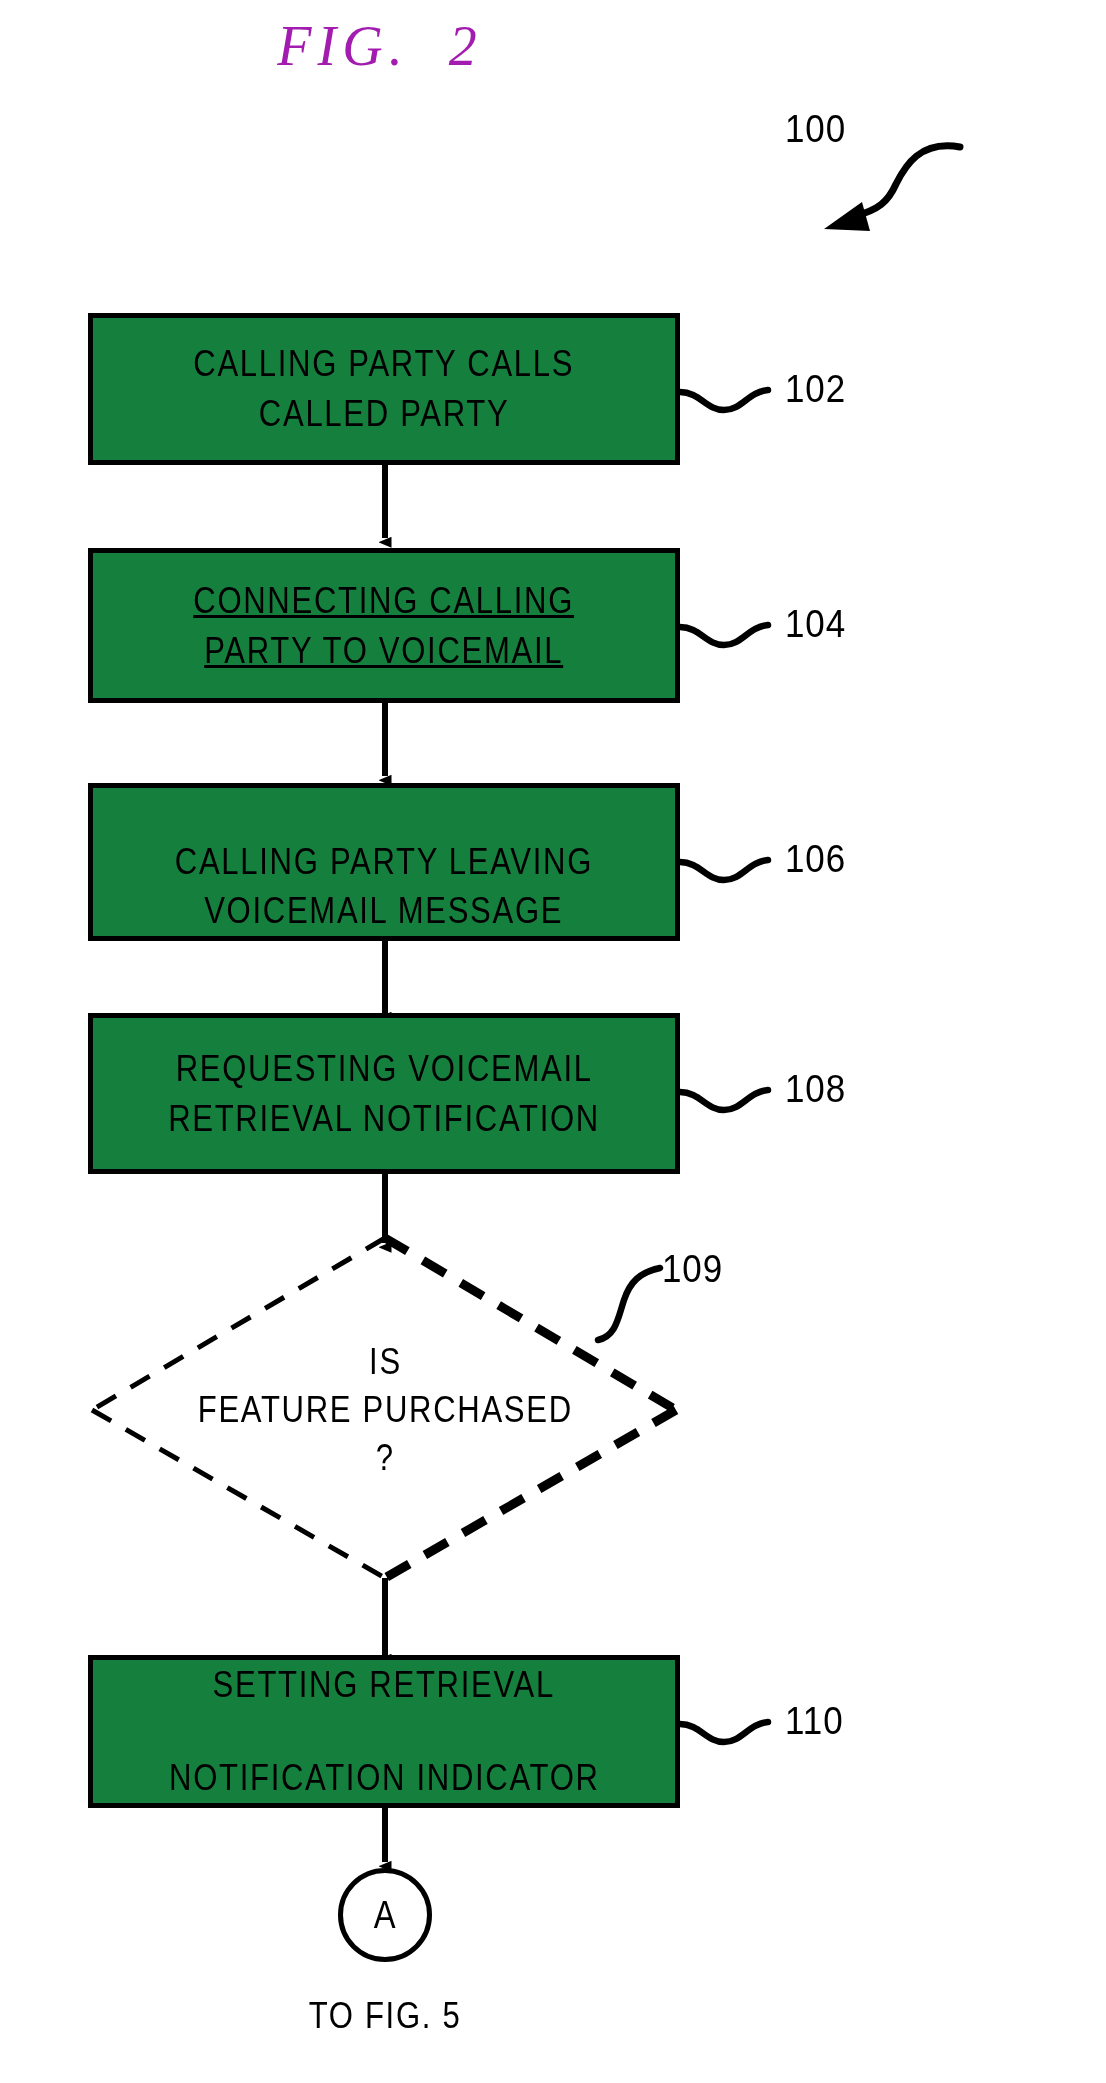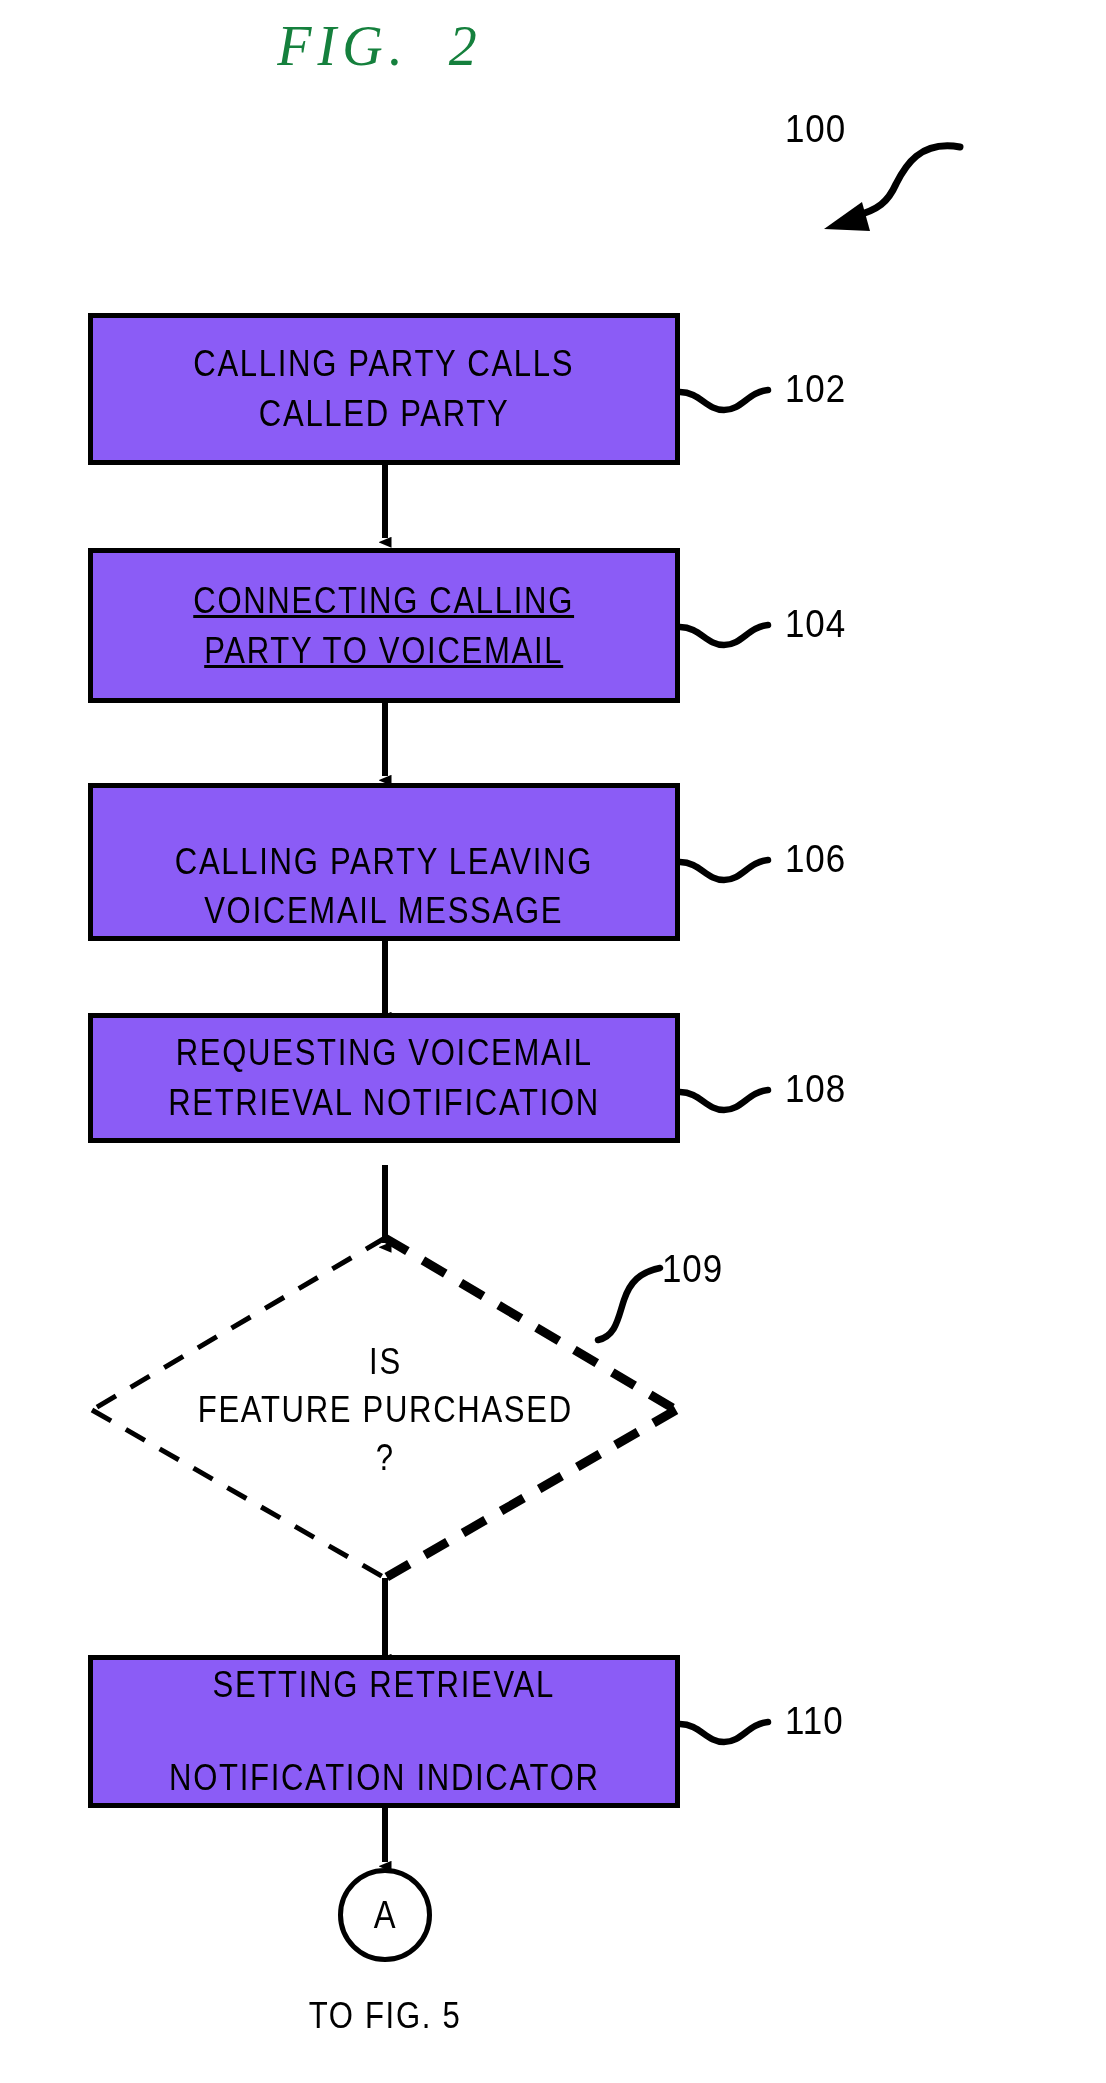--- a/index.html
+++ b/index.html
@@ -19,41 +19,41 @@
   .fig-title {
     position: absolute;
     left: 0;
     top: 14px;
     width: 760px;
     text-align: center;
     font-family: "Liberation Serif", serif;
     font-style: italic;
     font-size: 56px;
     letter-spacing: 6px;
-    color: #15803d;
+    color: #a21caf;
     white-space: pre;
   }
   
   .ref {
     position: absolute;
     font-family: "Liberation Sans", sans-serif;
     font-size: 38px;
     font-weight: 400;
     color: #000;
     letter-spacing: 1px;
     transform: scaleX(0.92);
     transform-origin: left center;
     white-space: nowrap;
   }
   
   .node-box {
     position: absolute;
     box-sizing: border-box;
     border: 5px solid #000;
-    background: #8b5cf6;
+    background: #15803d;
     display: flex;
     flex-direction: column;
     align-items: center;
     justify-content: center;
   }
   .node-line {
     font-family: "Liberation Sans", sans-serif;
     font-size: 37px;
     letter-spacing: 2.0px;
     color: #000;
@@ -196,21 +196,21 @@
   <div class="node-box" style="left:88px; top:548px; width:592px; height:155px;text-decoration:underline;">
     <div class="node-line">CONNECTING CALLING</div>
     <div class="node-line">PARTY TO VOICEMAIL</div>
   </div>
 
   <div class="node-box" style="left:88px; top:783px; width:592px; height:158px;justify-content:flex-end;">
     <div class="node-line">CALLING PARTY LEAVING</div>
     <div class="node-line">VOICEMAIL MESSAGE</div>
   </div>
 
-  <div class="node-box" style="left:88px; top:1013px; width:592px; height:130px;">
+  <div class="node-box" style="left:88px; top:1013px; width:592px; height:161px;">
     <div class="node-line">REQUESTING VOICEMAIL</div>
     <div class="node-line">RETRIEVAL NOTIFICATION</div>
   </div>
 
   <div class="node-box" style="left:88px; top:1655px; width:592px; height:153px;justify-content:space-between;">
     <div class="node-line">SETTING RETRIEVAL</div>
     <div class="node-line">NOTIFICATION INDICATOR</div>
   </div>
 
   <div class="diamond-text" style="left:105px; top:1300px; width:560px; height:220px;">

